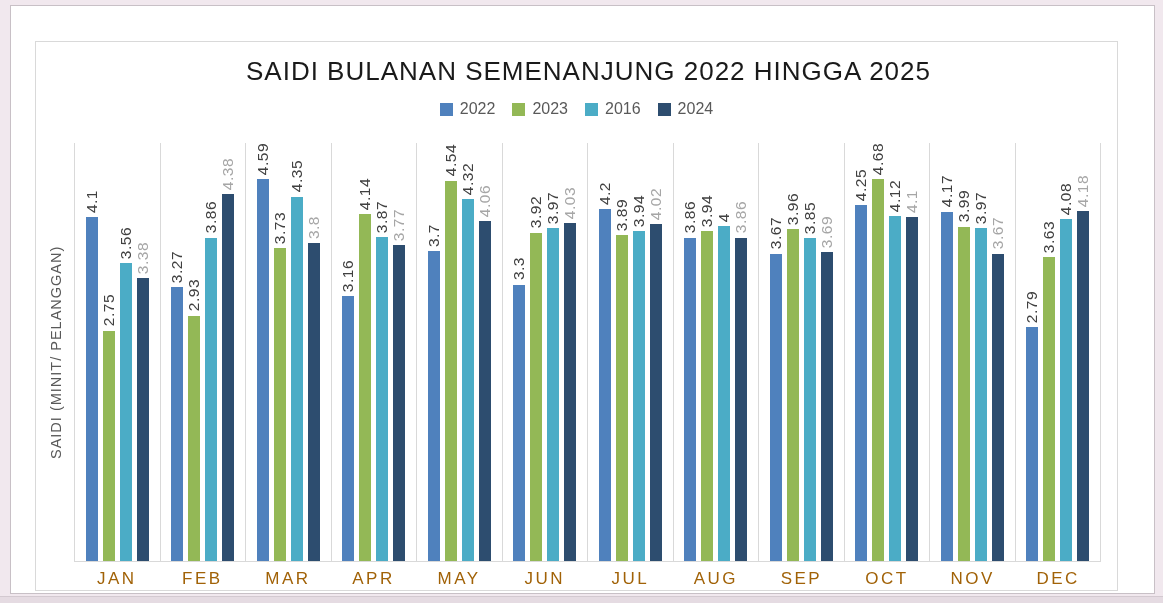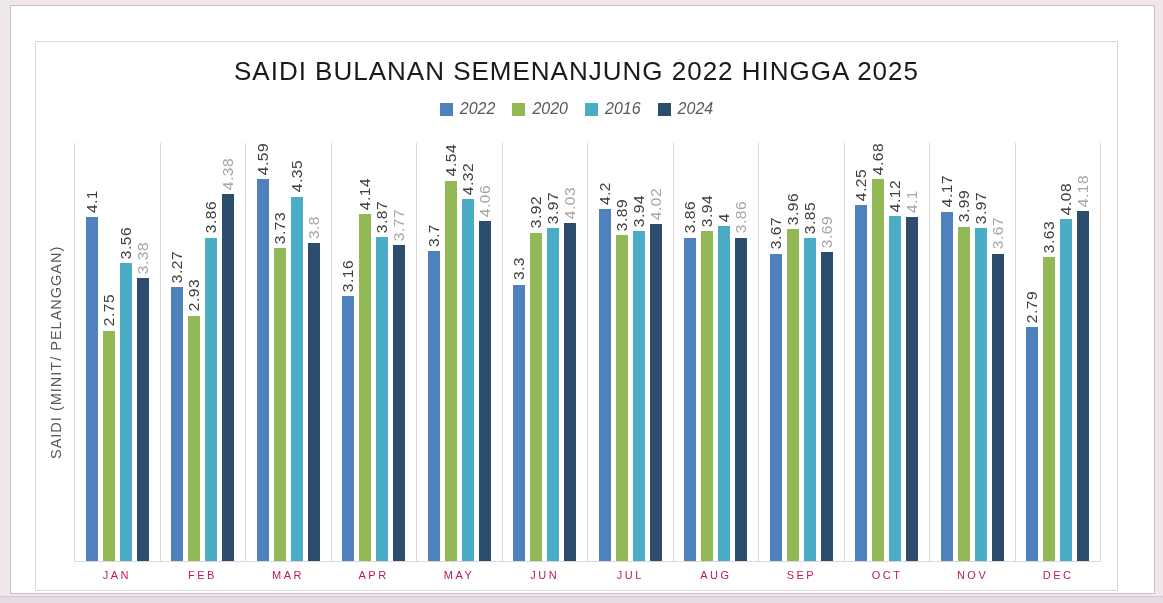--- a/index.html
+++ b/index.html
@@ -16,27 +16,27 @@
   }
   .bottom-band {
     position:absolute; left:0; bottom:0; width:100%; height:7px;
     background:#e5dbe2; border-top:1px solid #d3c9d0;
   }
   .chart-box {
     position:absolute; left:24px; top:35px; width:1083px; height:550px;
     background:#ffffff; border:1px solid #d9d9d9;
   }
   .chart-title {
-    position:absolute; left:0; top:14px; width:100%;
+    position:absolute; left:12px; top:14px; width:100%;
     text-align:center; font-size:26px; color:#1a1a1a; letter-spacing:1px;
     white-space:nowrap;
   }
   .legend {
     position:absolute; left:0; top:58px; width:100%;
-    display:flex; justify-content:center; align-items:flex-end; gap:17px;font-style:italic;
+    display:flex; justify-content:center; align-items:flex-end; gap:17px;
   }
   .legend-item { display:flex; align-items:center; gap:7px; }
   .legend-swatch { width:13px; height:13px; }
   .legend-label { font-size:16px; color:#595959; }
   .y-title {
     position:absolute; left:12px; top:101px; height:419px;
     writing-mode:vertical-rl; transform:rotate(180deg);
     text-align:center; font-size:14.5px; color:#595959; letter-spacing:1px;
     white-space:nowrap;
   }
@@ -59,37 +59,37 @@
     font-size:15.5px; line-height:1.05; letter-spacing:0.5px;
     margin:0 -4px 4px -4px; white-space:nowrap;
   }
   .bar { width:12px; }
   .x-labels {
     position:absolute; left:38px; top:527px; width:1027px;
     display:flex;
   }
   .x-label {
     flex:1; text-align:center;
-    font-size:11px; color:#be185d; letter-spacing:2.5px;
+    font-size:17px; color:#a16207; letter-spacing:2.5px;
   }
 </style>
 </head>
 <body>
 
 <div class="outer-panel">
   <div class="chart-box">
     <div class="chart-title">SAIDI BULANAN SEMENANJUNG 2022 HINGGA 2025</div>
     <div class="legend">
         <div class="legend-item">
           <span class="legend-swatch" style="background: rgb(79, 129, 189);"></span>
           <span class="legend-label">2022</span>
         </div>
         <div class="legend-item">
           <span class="legend-swatch" style="background: rgb(147, 184, 86);"></span>
-          <span class="legend-label">2020</span>
+          <span class="legend-label">2023</span>
         </div>
         <div class="legend-item">
           <span class="legend-swatch" style="background: rgb(75, 172, 198);"></span>
           <span class="legend-label">2016</span>
         </div>
         <div class="legend-item">
           <span class="legend-swatch" style="background: rgb(45, 77, 111);"></span>
           <span class="legend-label">2024</span>
         </div>
       </div>

